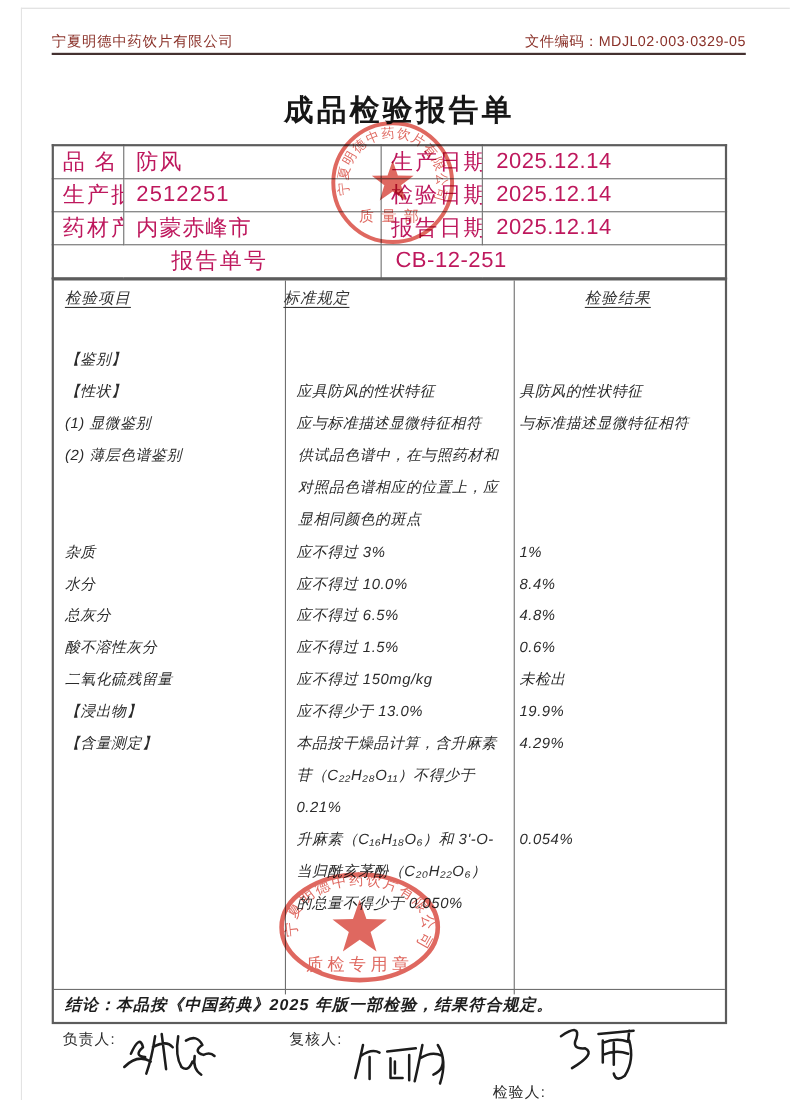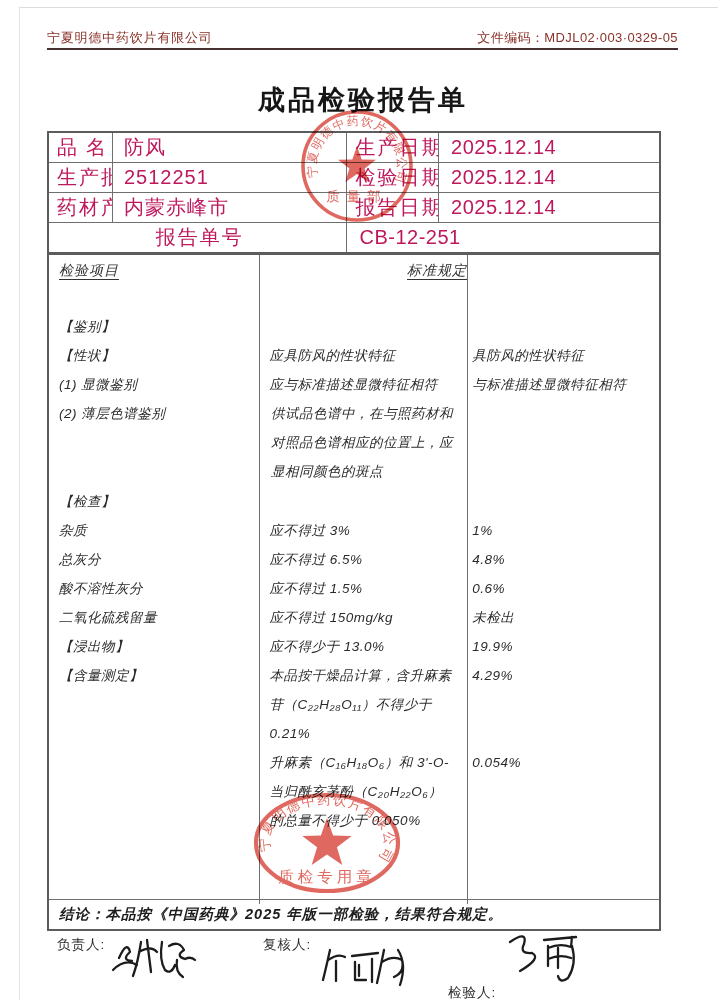--- a/index.html
+++ b/index.html
@@ -29,21 +29,21 @@
   td.val{letter-spacing:1px;padding-left:11px;}
   td.date{letter-spacing:0.5px;padding-left:12px;}
 
   
   .main-table{left:47px;top:253px;width:614px;height:678px;border:2px solid #5c5c5c;
               box-sizing:border-box;font-style:italic;}
   .vline{position:absolute;top:0;width:1px;height:649px;background:#6f6f6f;}
   .vl1{left:210px;} .vl2{left:418px;}
   .mhead{position:absolute;top:0;left:0;right:0;height:57px;display:flex;font-size:14px;color:#333;}
   .mhead .h1{width:210px;box-sizing:border-box;padding:7px 0 0 10px;}
-  .mhead .h2{width:208px;box-sizing:border-box;padding-top:7px;text-align:right;}
+  .mhead .h2{width:208px;box-sizing:border-box;padding-top:7px;text-align:left;}
   .mhead .h3{width:196px;box-sizing:border-box;padding-top:7px;text-align:center;}
   .mhead span{text-decoration:underline;text-underline-offset:4px;letter-spacing:1px;}
   .mbody{position:absolute;top:57px;left:0;right:0;bottom:30px;overflow:hidden;}
   .mrow{display:flex;align-items:flex-start;}
   .mrow>div{line-height:29px;font-size:13.5px;letter-spacing:0.5px;color:#2b2b2b;box-sizing:border-box;}
   .mrow .c1{width:210px;padding-left:10px;}
   .mrow .c2{width:208px;padding-left:12px;padding-right:9px;}
   .mrow .c3{width:196px;padding-left:8px;padding-right:4px;}
   .r2{min-height:58px;} .r3{min-height:88px;}
   .conclusion{position:absolute;left:0;right:0;bottom:0;height:30px;border-top:1px solid #6f6f6f;
@@ -107,20 +107,21 @@
 </tbody>
   </table>
 
 <div class="abs main-table">
   <div class="vline vl1"></div>
   <div class="vline vl2"></div>
 
   <div class="mhead">
     <div class="h1"><span>检验项目</span></div>
     <div class="h2"><span>标准规定</span></div>
+    <div class="h3"><span>检验结果</span></div>
   </div>
 
   <div class="mbody">
     <div class="mrow">
         <div class="c1">【鉴别】</div>
         <div class="c2"></div>
         <div class="c3"></div>
       </div>
     <div class="mrow">
         <div class="c1">【性状】</div>
@@ -130,28 +131,28 @@
     <div class="mrow">
         <div class="c1">(1) 显微鉴别</div>
         <div class="c2">应与标准描述显微特征相符</div>
         <div class="c3">与标准描述显微特征相符</div>
       </div>
     <div class="mrow r3">
         <div class="c1">(2) 薄层色谱鉴别</div>
         <div class="c2">供试品色谱中，在与照药材和对照品色谱相应的位置上，应显相同颜色的斑点</div>
       </div>
     <div class="mrow">
-        <div class="c1">【检查】</div>
-        <div class="c2"></div>
-        <div class="c3"></div>
-      </div>
-    <div class="mrow">
         <div class="c1">杂质</div>
         <div class="c2">应不得过 3%</div>
         <div class="c3">1%</div>
+      </div>
+    <div class="mrow">
+        <div class="c1">水分</div>
+        <div class="c2">应不得过 10.0%</div>
+        <div class="c3">8.4%</div>
       </div>
     <div class="mrow">
         <div class="c1">总灰分</div>
         <div class="c2">应不得过 6.5%</div>
         <div class="c3">4.8%</div>
       </div>
     <div class="mrow">
         <div class="c1">酸不溶性灰分</div>
         <div class="c2">应不得过 1.5%</div>
         <div class="c3">0.6%</div>

